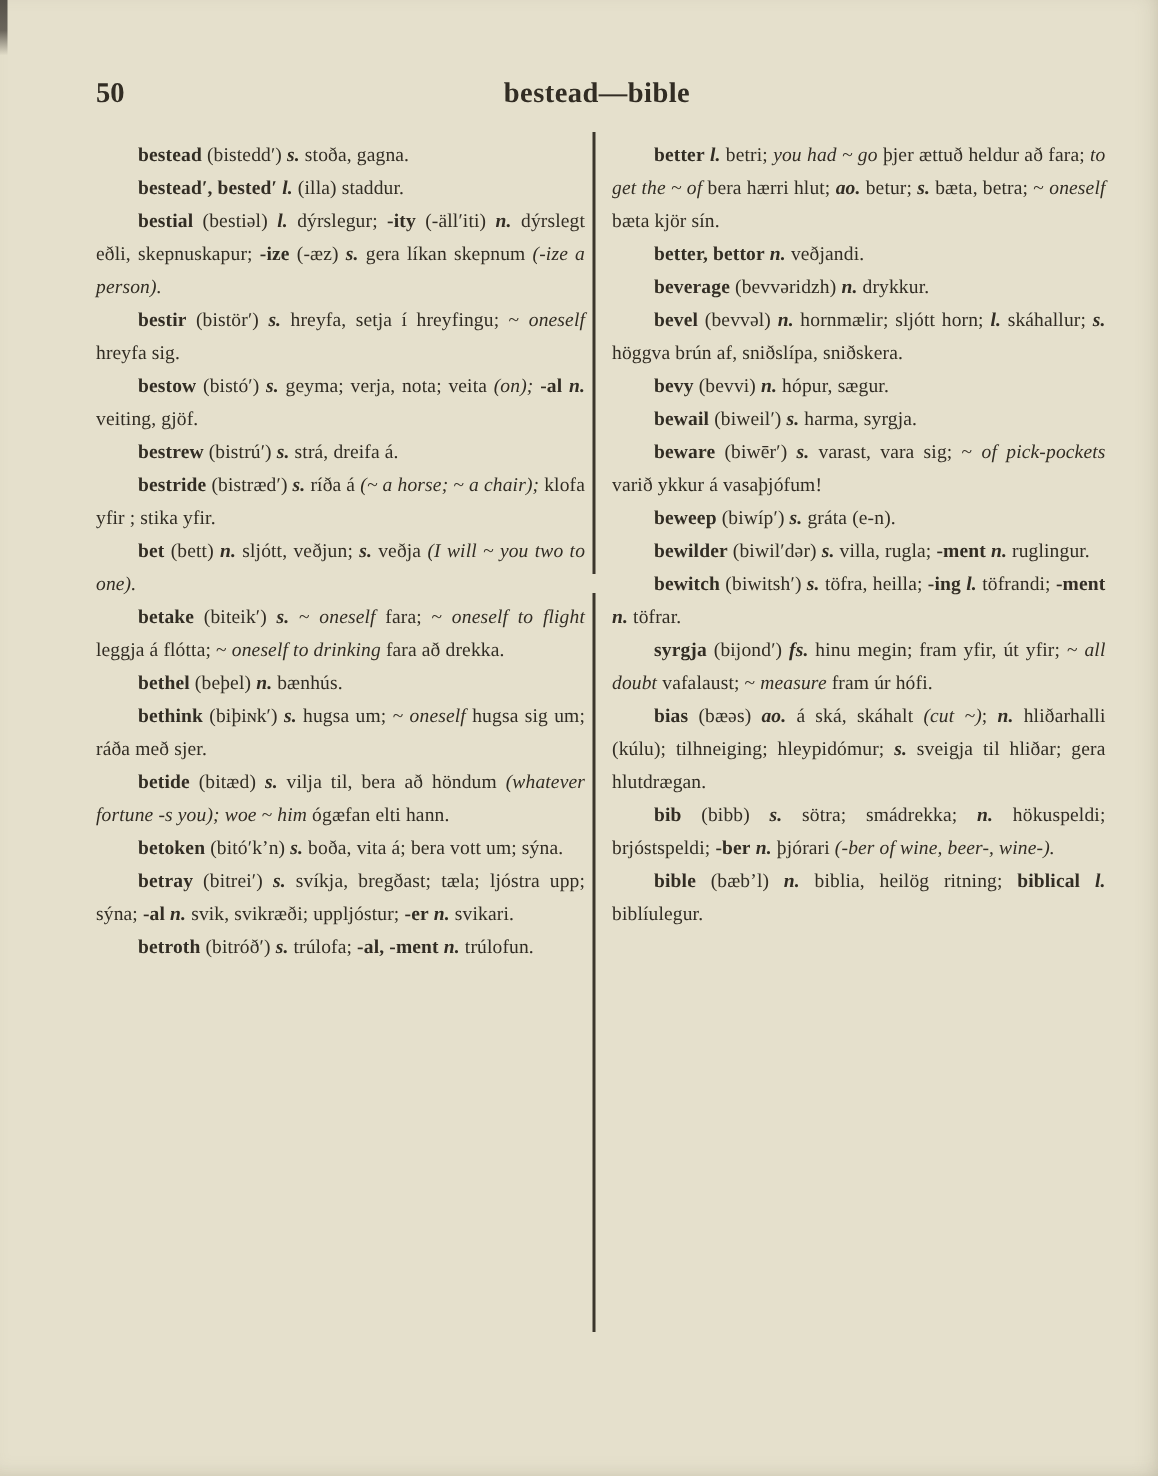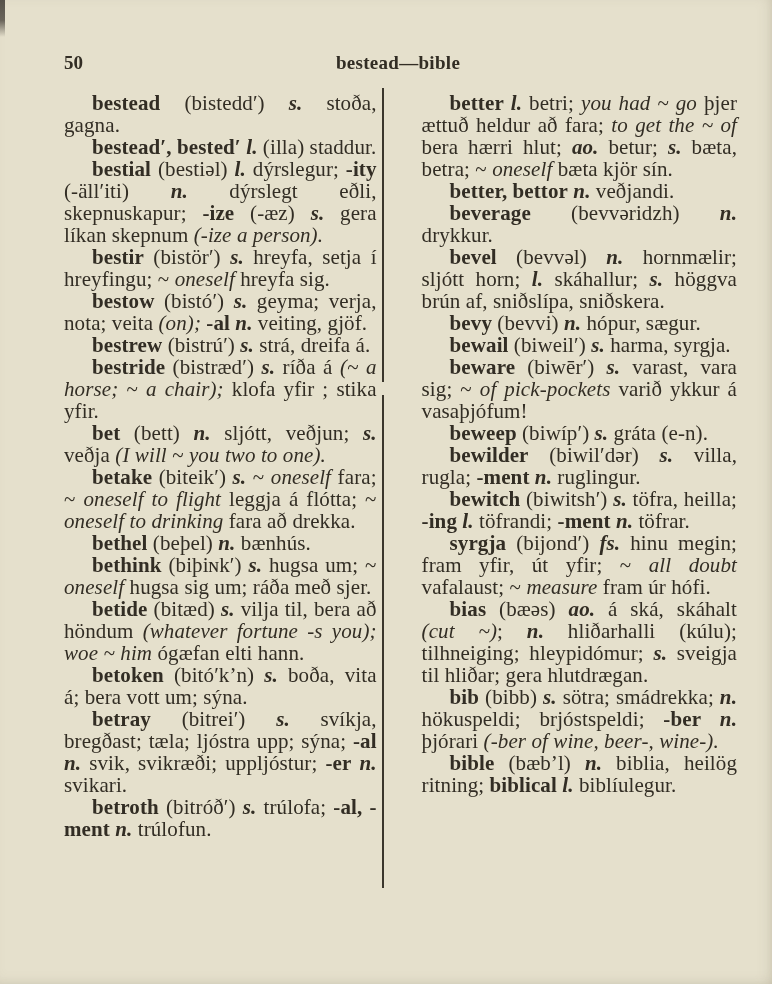--- a/index.html
+++ b/index.html
@@ -52,25 +52,25 @@
     position: absolute;
     top: 92px;
     left: 64px;
     right: 35px;
     bottom: 0;
     display: flex;
     align-items: flex-start;
   }
   .col {
     width: 328px;
-    font-size: 21px;
+    font-size: 13px;
     line-height: 22px;
     letter-spacing: .1px;
   }
-  .col-right { width: 331px; margin-left: 27px; }
+  .col-right { width: 331px; }
   .divider {
     width: 2px;
     height: 800px;
     margin: -4px 11px 0 5px;
     flex: 0 0 auto;
     background: linear-gradient(to bottom,
       var(--rule, #3b362c) 0%, var(--rule, #3b362c) 36.8%,
       transparent 36.8%, transparent 38.4%,
       var(--rule, #3b362c) 38.4%, var(--rule, #3b362c) 100%);
   }

